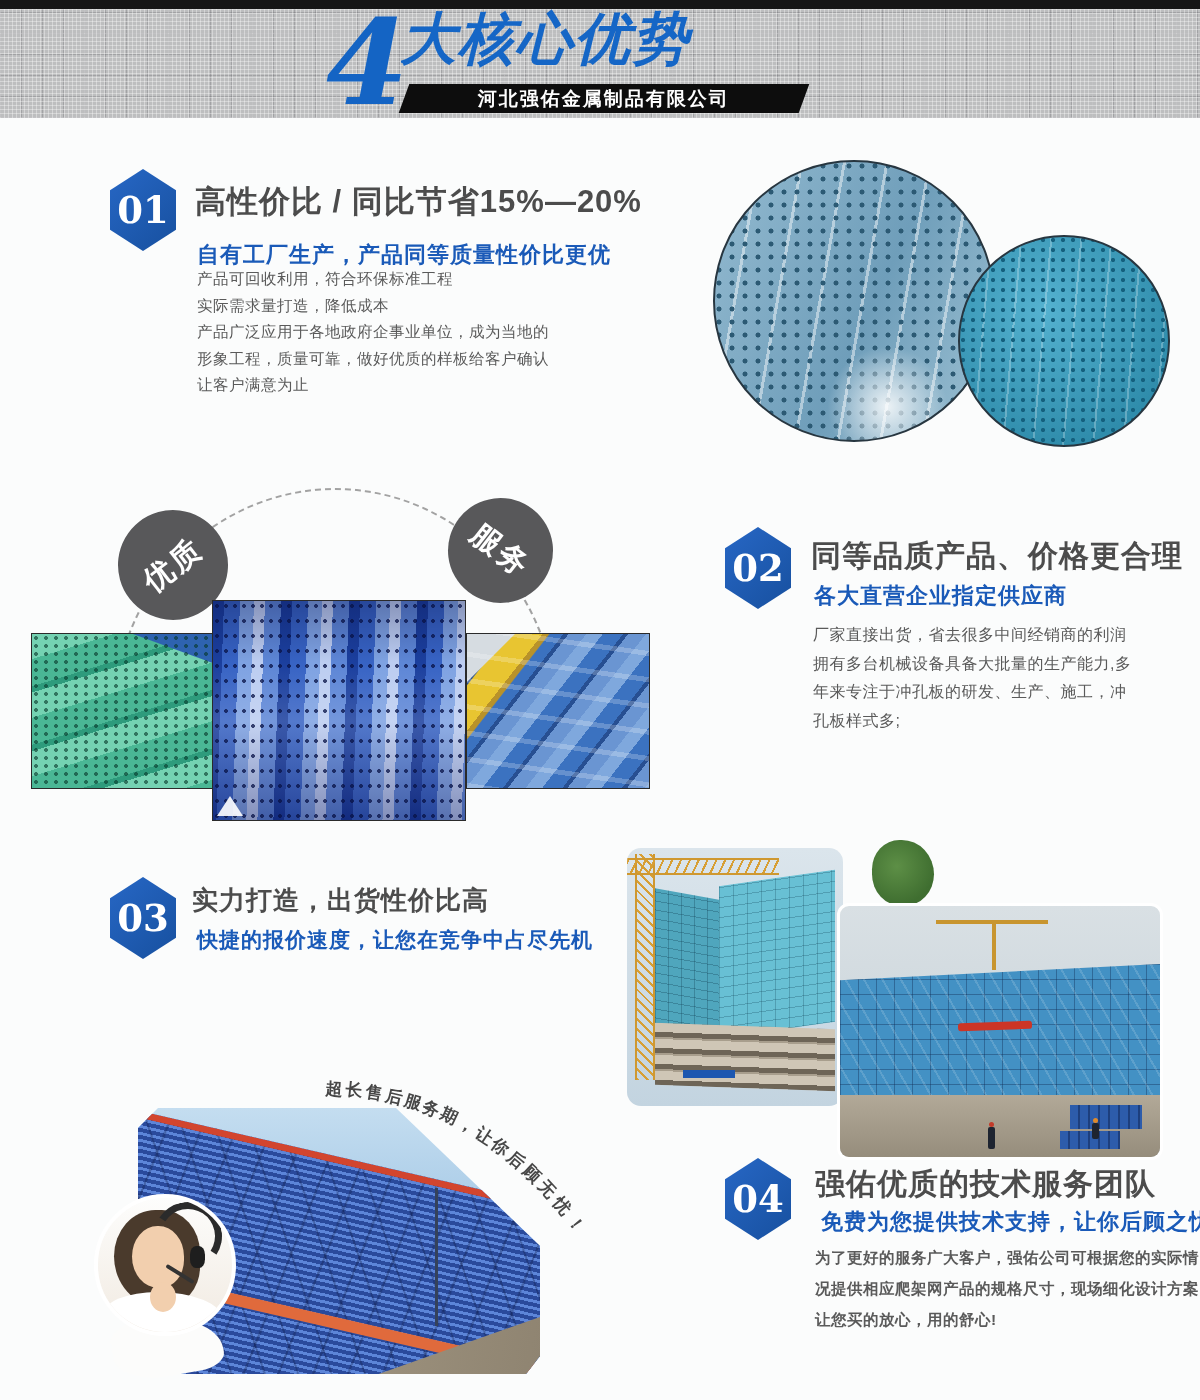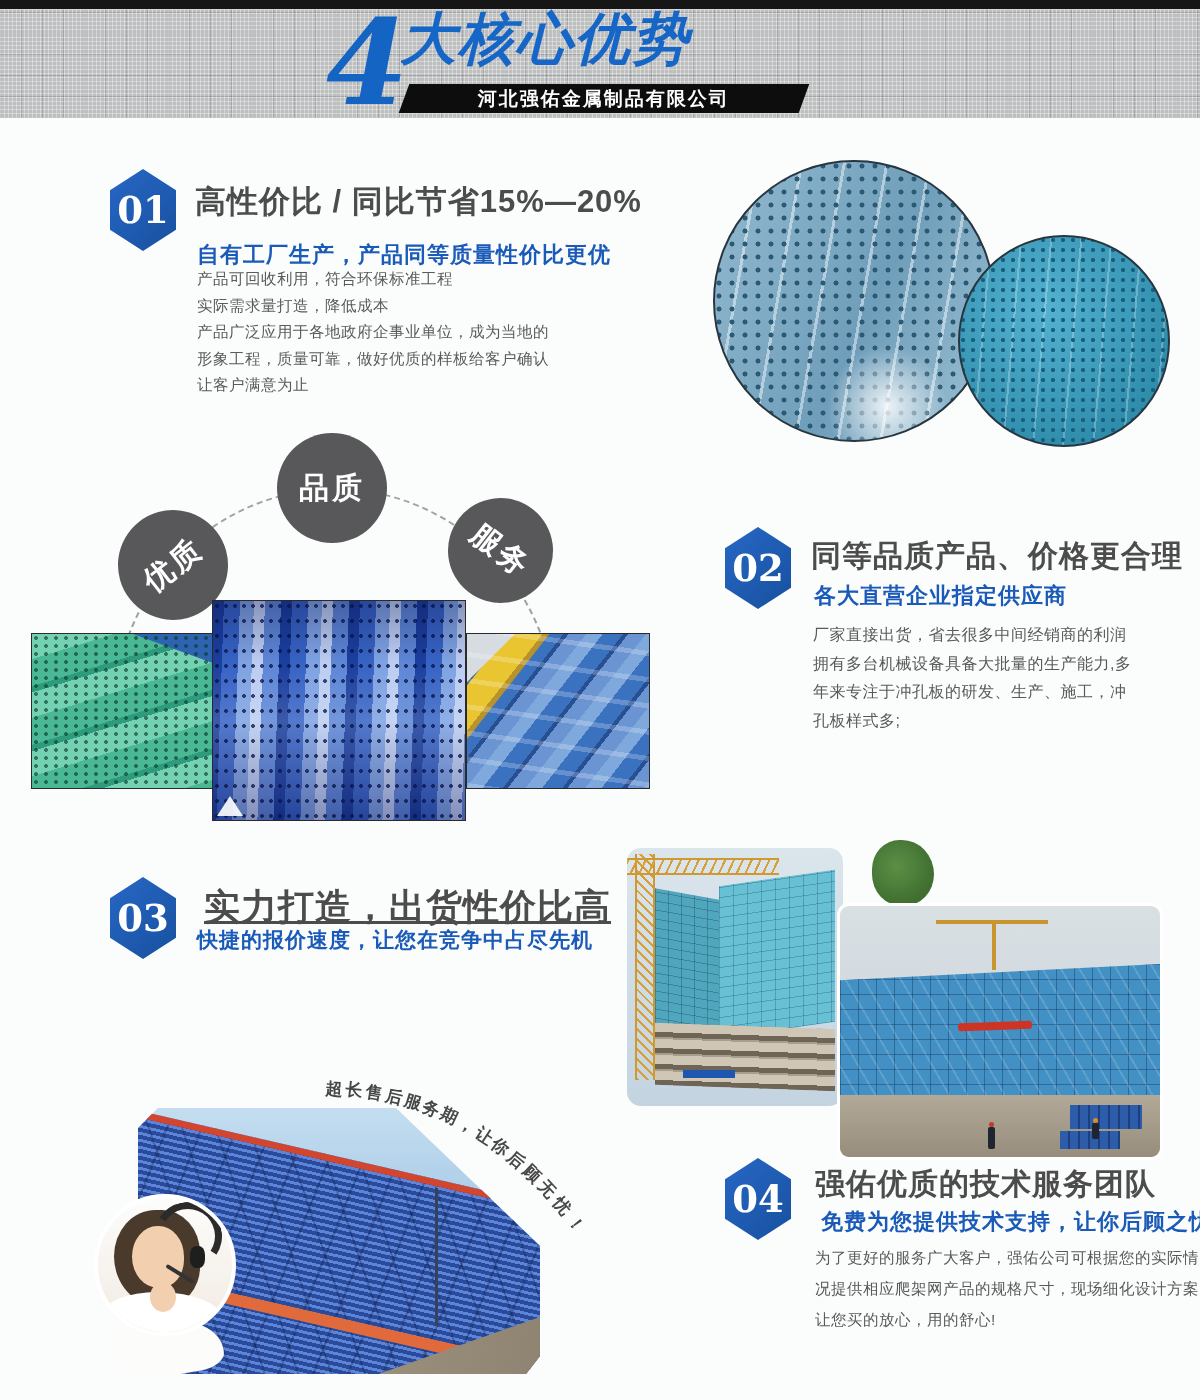--- a/index.html
+++ b/index.html
@@ -180,37 +180,36 @@
 产品广泛应用于各地政府企事业单位，成为当地的
 形象工程，质量可靠，做好优质的样板给客户确认
 让客户满意为止</div>
   <div class="circ circ-big"></div>
   <div class="circ circ-small"></div>
 
   <div class="arc-clip">
     <div class="dash-ellipse"></div>
   </div>
   <div class="qcircle" style="left:118px;top:510px;width:110px;height:110px;transform:rotate(-38deg);">优质</div>
-  <div class="qcircle" style="left:277px;top:433px;width:110px;height:110px;">品质</div>
   <div class="qcircle" style="left:448px;top:498px;width:105px;height:105px;transform:rotate(38deg);">服务</div>
 
   <div class="pimg img-green"></div>
   <div class="pimg img-blue"></div>
   <div class="pimg img-wave"></div>
 
   <div class="hex" style="left:725px;top:527px;">02</div>
   <div class="sec-title serif-t" style="left:811px;top:536px;">同等品质产品、价格更合理</div>
   <div class="sec-sub" style="left:814px;top:581px;text-align:right;">各大直营企业指定供应商</div>
   <div class="sec-body lh28" style="left:813px;top:621px;font-size:16px;">厂家直接出货，省去很多中间经销商的利润
 拥有多台机械设备具备大批量的生产能力,多
 年来专注于冲孔板的研发、生产、施工，冲
 孔板样式多;</div>
 
   <div class="hex" style="left:110px;top:877px;">03</div>
-  <div class="sec-title serif-t" style="left:204px;top:883px;font-size:36px;text-decoration:underline;">实力打造，出货性价比高</div>
+  <div class="sec-title serif-t" style="left:192px;top:883px;font-size:26px;">实力打造，出货性价比高</div>
   <div class="sec-sub" style="left:197px;top:926px;font-size:21px;">快捷的报价速度，让您在竞争中占尽先机</div>
 
   <div class="photo photo-b1">
     <div class="crane-mast"></div>
     <div class="crane-jib"></div>
     <div class="bldg-left"></div>
     <div class="bldg-front"></div>
     <div class="bldg-floors"></div>
     <div class="bldg-sign"></div>
   </div>
@@ -256,17 +255,17 @@
       <span class="arc-char" style="left: 516.245px; top: 1159.92px; transform: translate(-50%, -50%) rotate(40.3deg);">后</span>
       <span class="arc-char" style="left: 531.888px; top: 1174.03px; transform: translate(-50%, -50%) rotate(43.7deg);">顾</span>
       <span class="arc-char" style="left: 547.061px; top: 1189.41px; transform: translate(-50%, -50%) rotate(47deg);">无</span>
       <span class="arc-char" style="left: 561.765px; top: 1206.07px; transform: translate(-50%, -50%) rotate(50.1deg);">忧</span>
       <span class="arc-char" style="left: 576px; top: 1224px; transform: translate(-50%, -50%) rotate(53deg);">！</span>
     </div>
 
   <div class="hex" style="left:725px;top:1158px;">04</div>
   <div class="sec-title sans-t" style="left:815px;top:1164px;font-size:30px;">强佑优质的技术服务团队</div>
   <div class="sec-sub" style="left:821px;top:1207px;">免费为您提供技术支持，让你后顾之忧</div>
-  <div class="sec-body lh31" style="left:815px;top:1242px;">为了更好的服务广大客户，强佑公司可根据您的实际情
+  <div class="sec-body lh31" style="left:815px;top:1242px;font-weight:bold;">为了更好的服务广大客户，强佑公司可根据您的实际情
 况提供相应爬架网产品的规格尺寸，现场细化设计方案
 让您买的放心，用的舒心!</div>
 
 </div>
 
 </body></html>

